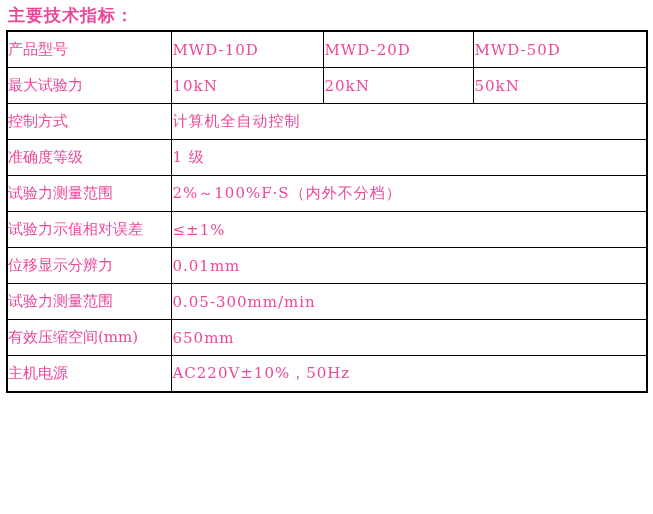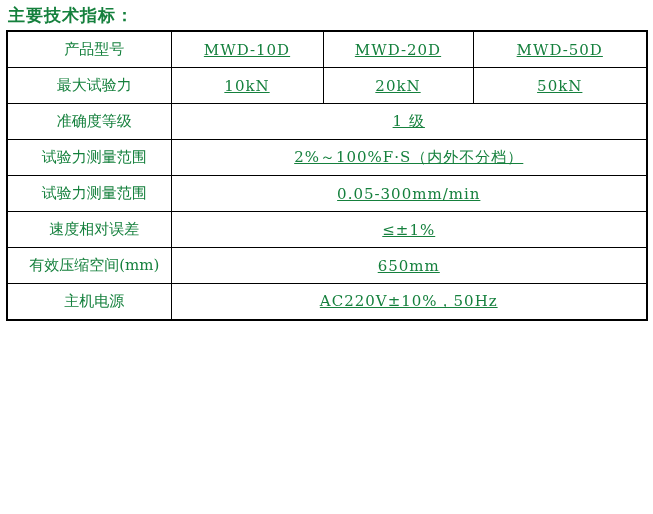--- a/index.html
+++ b/index.html
@@ -6,21 +6,21 @@
     margin: 0;
     padding: 0;
     background: #ffffff;
   }
   .page {
     position: relative;
     width: 653px;
     height: 514px;
     background: #ffffff;
     font-family: "DejaVu Serif", "Liberation Serif", serif;
-    color: #15803d;
+    color: #ec4899;
     overflow: hidden;
   }
   .title {
     position: absolute;
     left: 8px;
     top: 4px;
     font-size: 17px;
     font-weight: bold;
     letter-spacing: 1px;
     white-space: nowrap;
@@ -35,28 +35,27 @@
     border: 2px solid #000000;
   }
   table.spec td {
     border: 1px solid #000000;
     height: 33px;
     font-size: 15px;
     overflow: hidden;
     white-space: nowrap;
   }
   td.label {
-    text-align: center;
-    padding-left: 11px;
+    text-align: left;
+    padding-left: 0;
     font-size: 16px;
   }
   td.val {
-    text-align: center;
+    text-align: left;
     letter-spacing: 1px;
-    text-decoration: underline;
   }
 </style>
 </head>
 <body>
 
 <div class="page">
   <div class="title">主要技术指标：</div>
 
   <table class="spec">
     <colgroup>
@@ -75,34 +74,42 @@
     </tr>
 
     <tr>
       <td class="label">最大试验力</td>
       <td class="val">10kN</td>
       <td class="val">20kN</td>
       <td class="val">50kN</td>
     </tr>
 
     <tr>
+      <td class="label">控制方式</td>
+      <td class="val" colspan="3">计算机全自动控制</td>
+    </tr>
+    <tr>
       <td class="label">准确度等级</td>
       <td class="val" colspan="3">1 级</td>
     </tr>
     <tr>
       <td class="label">试验力测量范围</td>
       <td class="val" colspan="3">2%～100%F·S（内外不分档）</td>
     </tr>
     <tr>
+      <td class="label">试验力示值相对误差</td>
+      <td class="val" colspan="3">≤±1%</td>
+    </tr>
+    <tr>
+      <td class="label">位移显示分辨力</td>
+      <td class="val" colspan="3">0.01mm</td>
+    </tr>
+    <tr>
       <td class="label">试验力测量范围</td>
       <td class="val" colspan="3">0.05-300mm/min</td>
-    </tr>
-    <tr>
-      <td class="label">速度相对误差</td>
-      <td class="val" colspan="3">≤±1%</td>
     </tr>
     <tr>
       <td class="label">有效压缩空间(mm)</td>
       <td class="val" colspan="3">650mm</td>
     </tr>
     <tr>
       <td class="label">主机电源</td>
       <td class="val" colspan="3">AC220V±10%，50Hz</td>
     </tr>
   </tbody>

